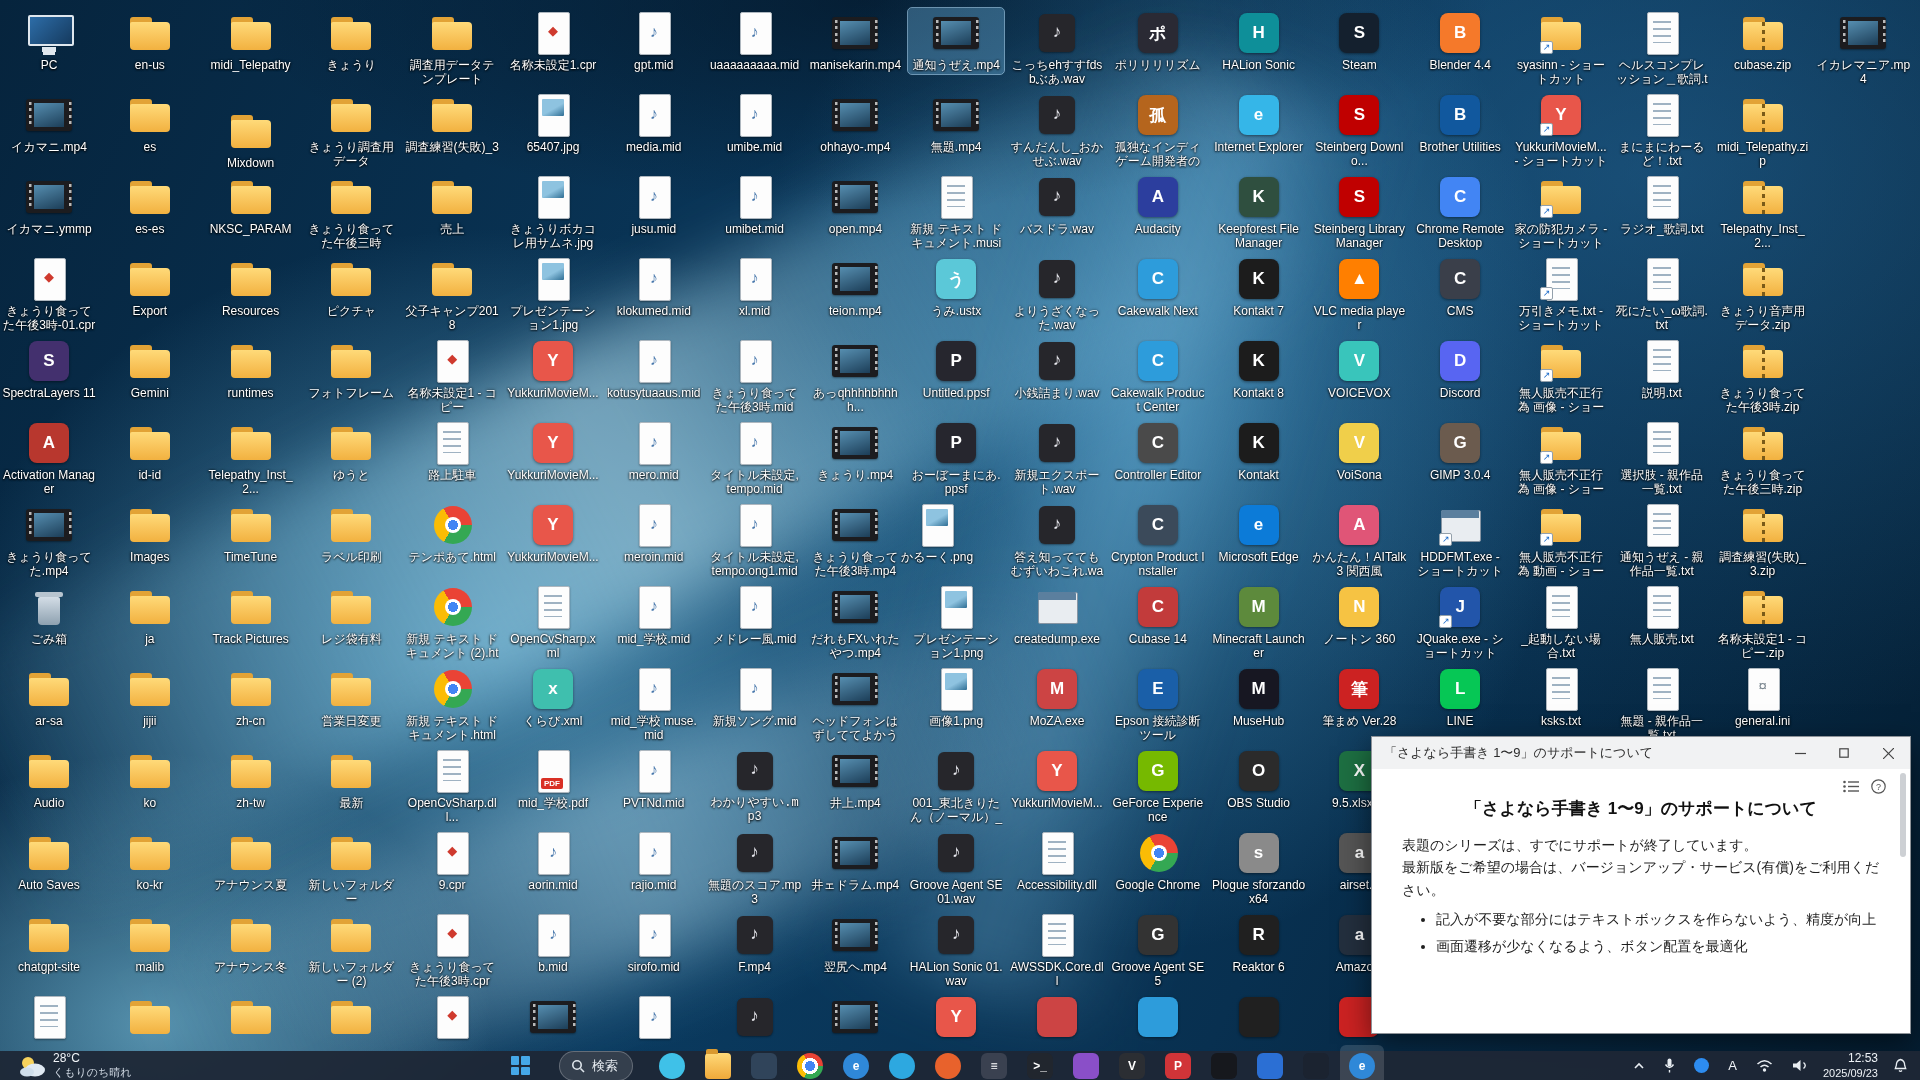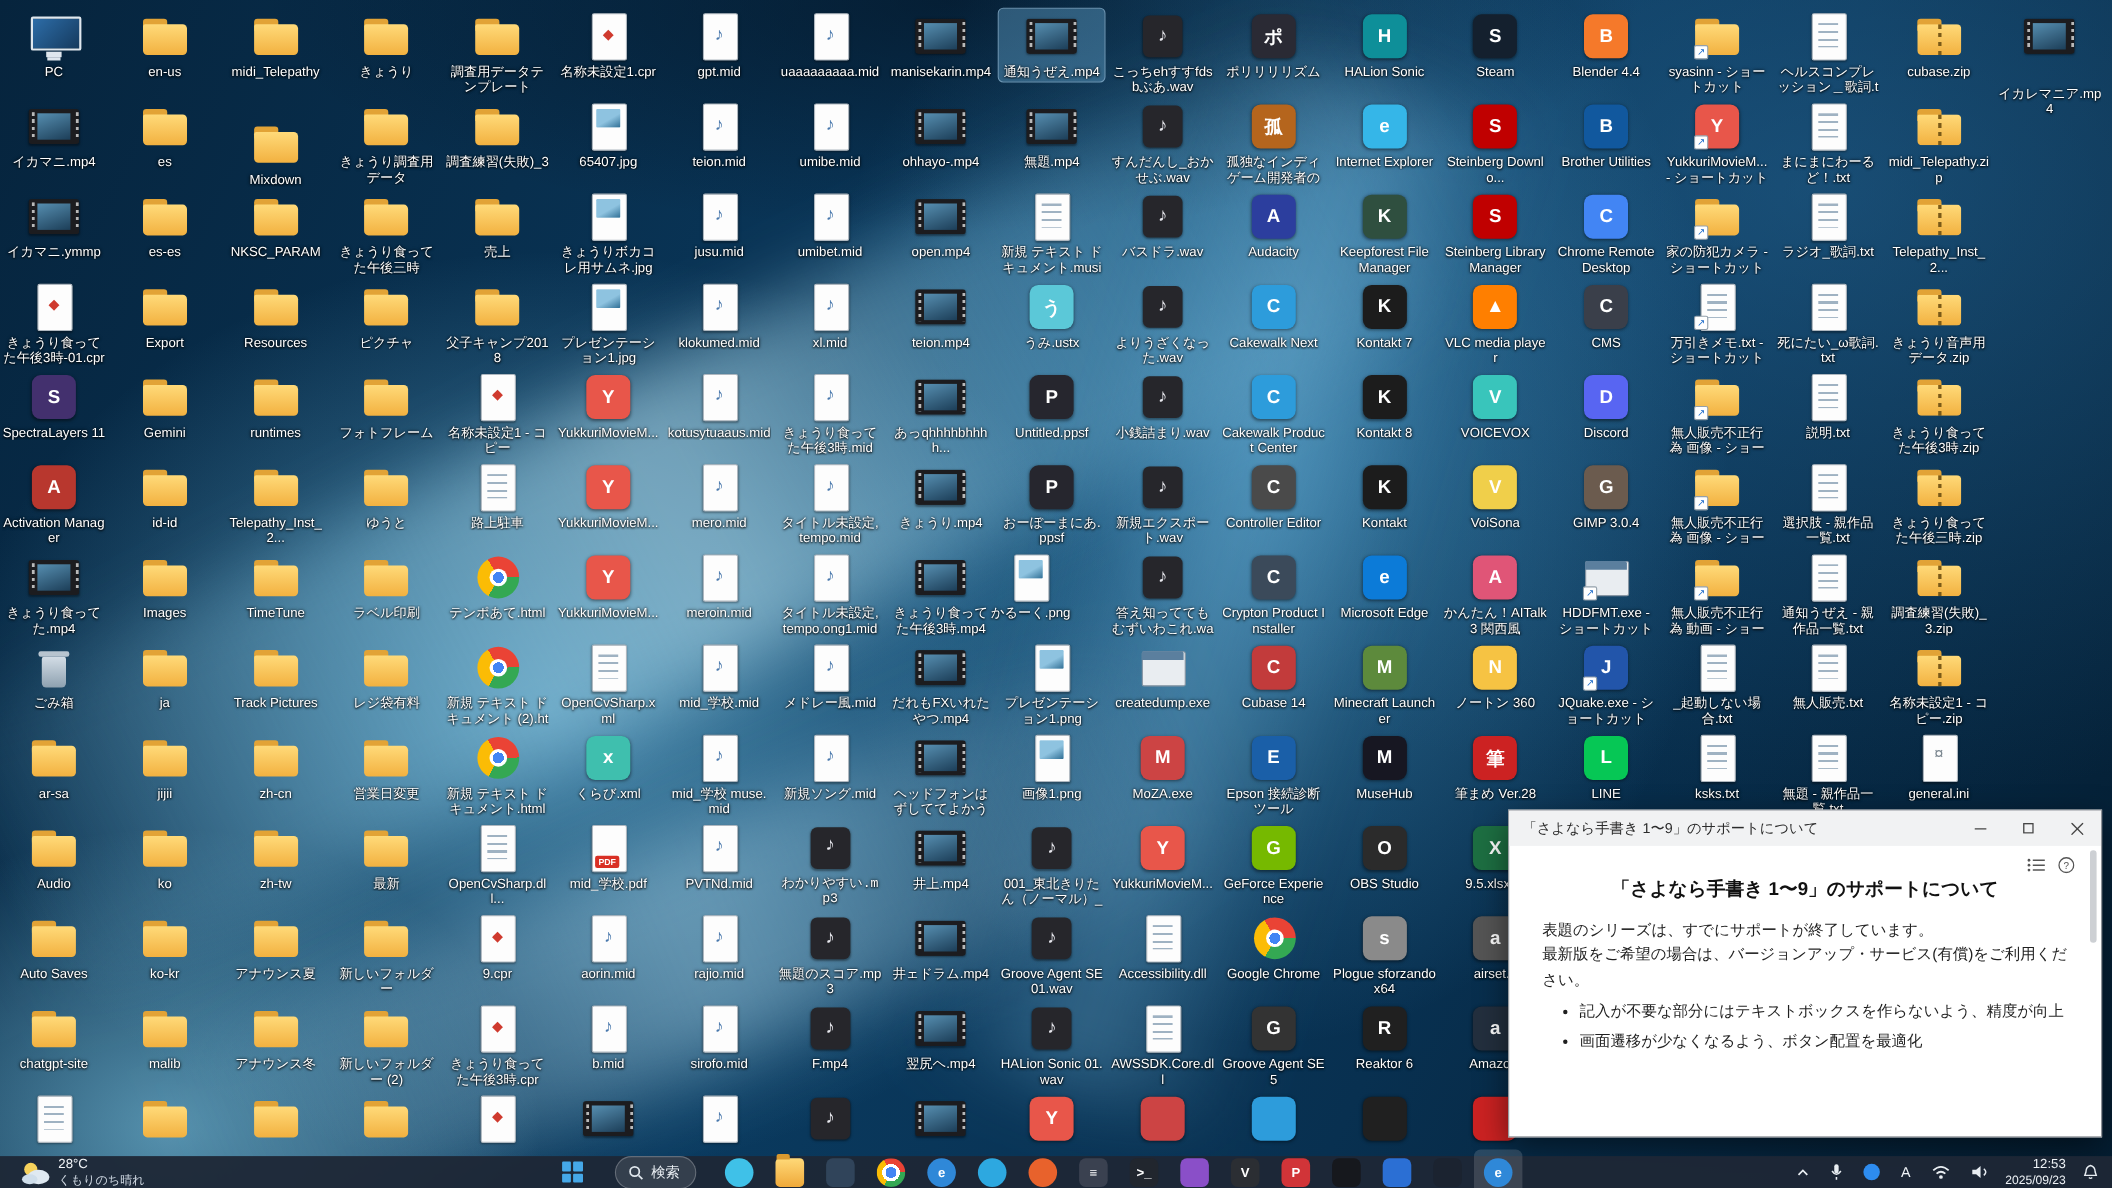--- a/index.html
+++ b/index.html
@@ -496,21 +496,21 @@
       <div class="dcell" style="left: 505px; top: 992px;">
         <div class="icn icn-video"></div>
         <div class="lbl"></div>
       </div>
       <div class="dcell" style="left: 605.8px; top: 8px;">
         <div class="icn icn-mid"></div>
         <div class="lbl">gpt.mid</div>
       </div>
       <div class="dcell" style="left: 605.8px; top: 90px;">
         <div class="icn icn-mid"></div>
-        <div class="lbl">teion.mid</div>
+        <div class="lbl">media.mid</div>
       </div>
       <div class="dcell" style="left: 605.8px; top: 172px;">
         <div class="icn icn-mid"></div>
         <div class="lbl">jusu.mid</div>
       </div>
       <div class="dcell" style="left: 605.8px; top: 254px;">
         <div class="icn icn-mid"></div>
         <div class="lbl">klokumed.mid</div>
       </div>
       <div class="dcell" style="left: 605.8px; top: 336px;">
@@ -1166,21 +1166,21 @@
         <div class="lbl">調査練習(失敗)_3.zip</div>
       </div>
       <div class="dcell" style="left: 1714.6px; top: 582px;">
         <div class="icn icn-zip"></div>
         <div class="lbl">名称未設定1 - コピー.zip</div>
       </div>
       <div class="dcell" style="left: 1714.6px; top: 664px;">
         <div class="icn icn-ini"></div>
         <div class="lbl">general.ini</div>
       </div>
-      <div class="dcell" style="left: 1815.4px; top: 8px; gap: 20px;">
+      <div class="dcell" style="left: 1815.4px; top: 8px;">
         <div class="icn icn-video"></div>
         <div class="lbl">イカレマニア.mp4</div>
       </div>
     </div>
 
   <div class="dialog">
     <div class="dlg-titlebar">
       <span class="dlg-title">「さよなら手書き 1〜9」のサポートについて</span>
       <div class="dlg-controls">
         <div class="dlg-btn">

